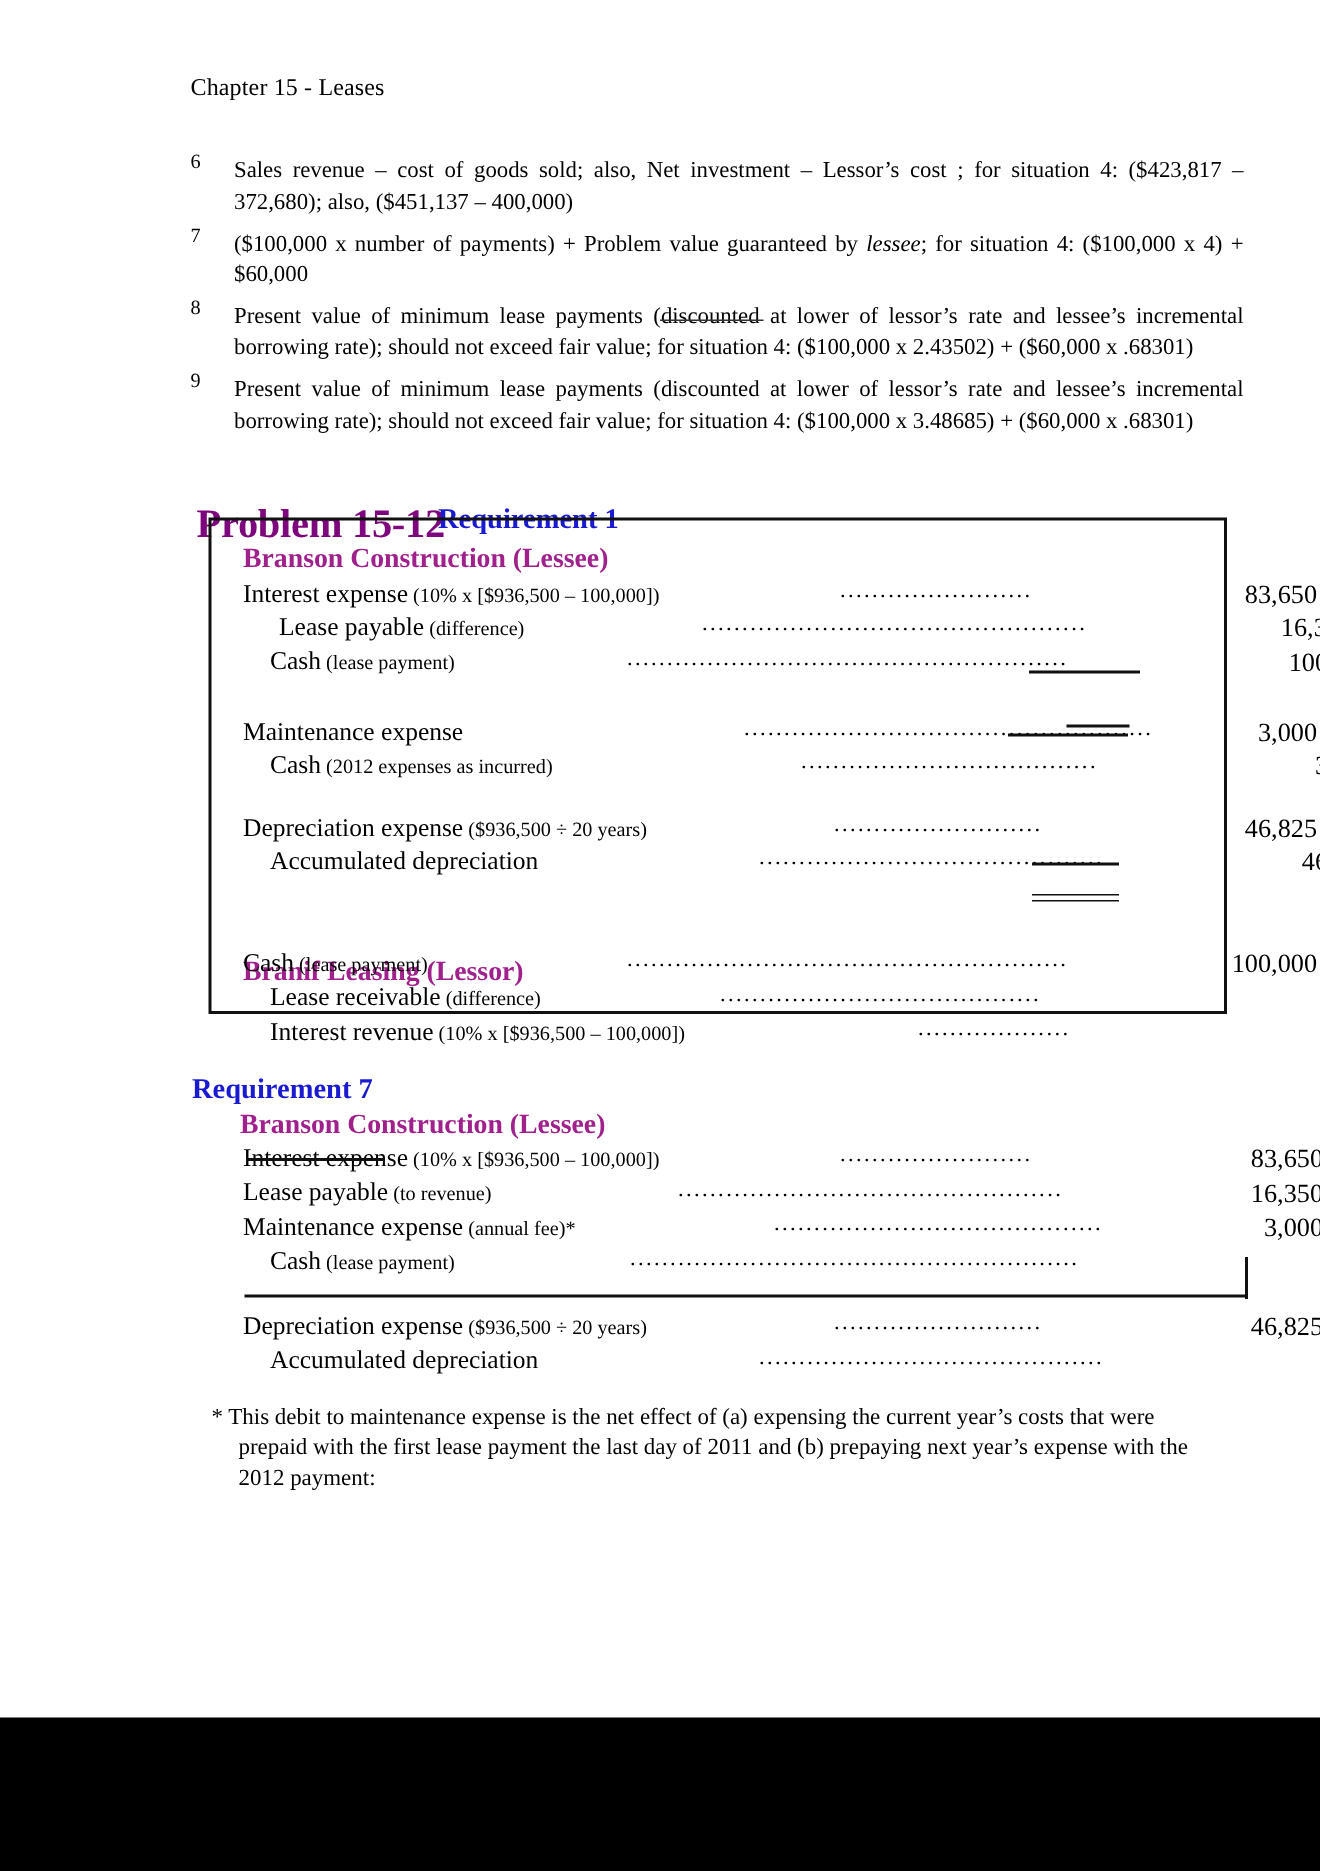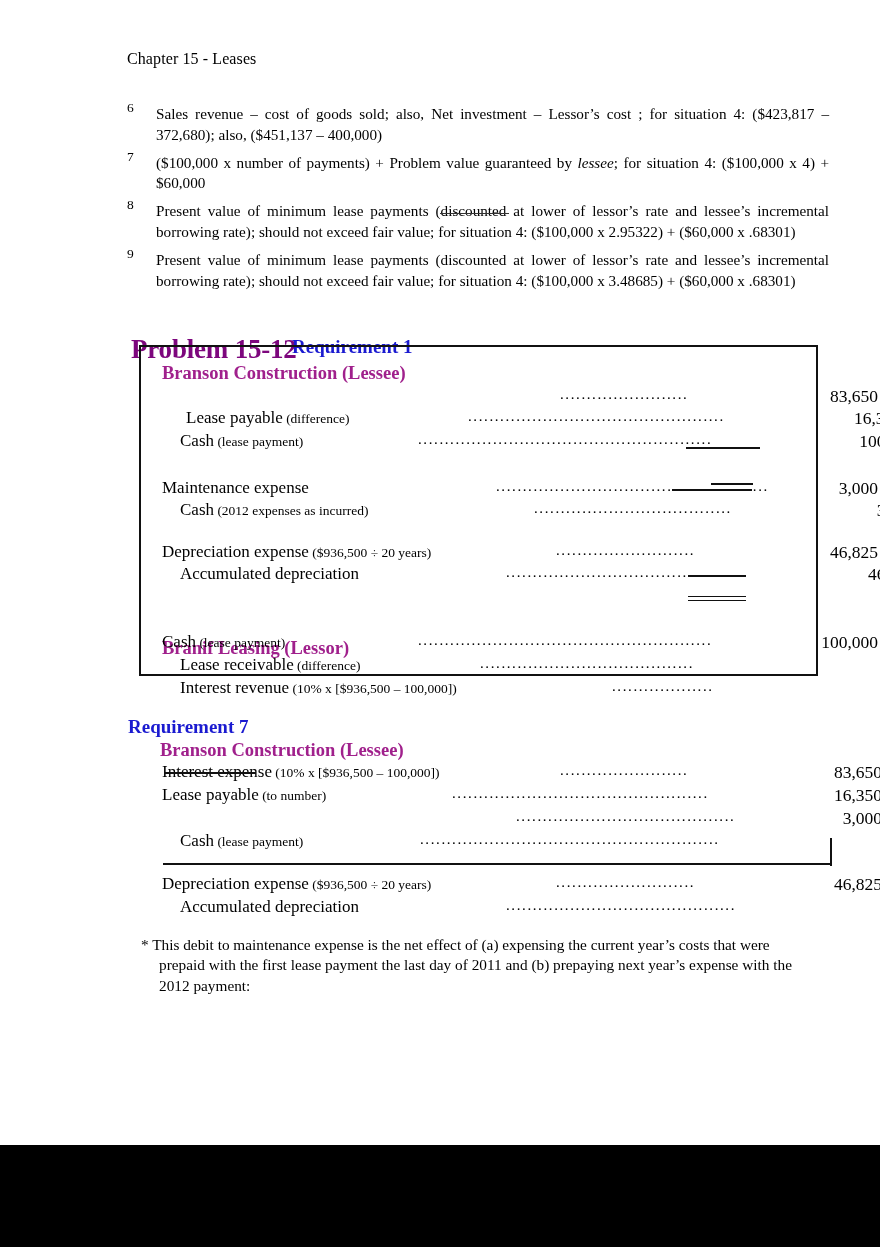--- a/index.html
+++ b/index.html
@@ -211,38 +211,39 @@
       <span class="note-body">Sales revenue – cost of goods sold; also, Net investment – Lessor’s cost ; for situation 4: ($423,817 – 372,680); also, ($451,137 – 400,000)</span>
     </div>
 
     <div class="note">
       <span class="note-num">7</span>
       <span class="note-body"><span>($100,000 x number of payments) + Problem value guaranteed by </span><i>lessee</i><span>; for situation 4: ($100,000 x 4) + $60,000</span></span>
     </div>
 
     <div class="note">
       <span class="note-num">8</span>
-      <span class="note-body"><span>Present value of minimum lease payments (</span><span class="strike-word">discounted</span><span> at lower of lessor’s rate and lessee’s incremental borrowing rate); should not exceed fair value; for situation 4:  ($100,000 x 2.95322) + ($60,000 x .68301)</span></span>
+      <span class="note-body"><span>Present value of minimum lease payments (</span><span class="strike-word">discounted</span><span> at lower of lessor’s rate and lessee’s incremental borrowing rate); should not exceed fair value; for situation 4:  ($100,000 x 2.43502) + ($60,000 x .68301)</span></span>
     </div>
 
     <div class="note">
       <span class="note-num">9</span>
       <span class="note-body">Present value of minimum lease payments (discounted at lower of lessor’s rate and lessee’s incremental borrowing rate); should not exceed fair value; for situation 4:  ($100,000 x 3.48685) + ($60,000 x .68301)</span>
     </div>
 
   </div>
 
   <div id="problem-title">Problem 15-12</div>
   <div id="requirement1-title">Requirement 1</div>
 
   <div id="entry-box"></div>
 
   <div class="company-head" style="left:162px; top:363px;">Branson Construction (Lessee)</div>
 
   <div class="je" style="left:162px; top:386px; width:670px;">
+    <span class="acct"><span>Interest expense</span><span class="paren"> (10% x [$936,500 – 100,000])</span></span>
     <span class="leader" style="left:398px; width:208px;">........................</span>
     <span class="dr" style="left:600px; width:116px;">83,650</span>
     <span class="cr" style="left:700px; width:116px;"></span>
   </div>
 
   <div class="je" style="left:162px; top:408px; width:670px;margin-left:24px;">
     <span class="acct"><span>Lease payable</span><span class="paren"> (difference)</span></span>
     <span class="leader" style="left:282px; width:324px;">................................................</span>
     <span class="dr" style="left:600px; width:116px;">16,350</span>
     <span class="cr" style="left:700px; width:116px;"></span>
@@ -316,27 +317,28 @@
 
   <div class="je" style="left:162px; top:762px; width:670px;">
     <span class="acct"><span>Interest expense</span><span class="paren"> (10% x [$936,500 – 100,000])</span></span>
     <span class="leader" style="left:398px; width:208px;">........................</span>
     <span class="dr" style="left:600px; width:120px;">83,650</span>
     <span class="cr" style="left:700px; width:116px;"></span>
   </div>
   <div class="rule" style="left:164px; top:772px; width:92px; height:1.5px;"></div>
 
   <div class="je" style="left:162px; top:785px; width:670px;">
-    <span class="acct"><span>Lease payable</span><span class="paren"> (to number)</span></span>
+    <span class="acct"><span>Lease payable</span><span class="paren"> (to revenue)</span></span>
     <span class="leader" style="left:290px; width:316px;">................................................</span>
     <span class="dr" style="left:600px; width:120px;">16,350</span>
     <span class="cr" style="left:700px; width:116px;"></span>
   </div>
 
   <div class="je" style="left:162px; top:808px; width:670px;">
+    <span class="acct"><span>Maintenance expense</span><span class="paren"> (annual fee)*</span></span>
     <span class="leader" style="left:354px; width:252px;">.........................................</span>
     <span class="dr" style="left:600px; width:120px;">3,000</span>
     <span class="cr" style="left:700px; width:116px;"></span>
   </div>
 
   <div class="je" style="left:162px; top:831px; width:670px;">
     <span class="acct" style="left:18px;"><span>Cash</span><span class="paren"> (lease payment)</span></span>
     <span class="leader" style="left:258px; width:348px;">........................................................</span>
     <span class="dr" style="left:600px; width:116px;"></span>
     <span class="cr" style="left:700px; width:120px;">103,000</span>

